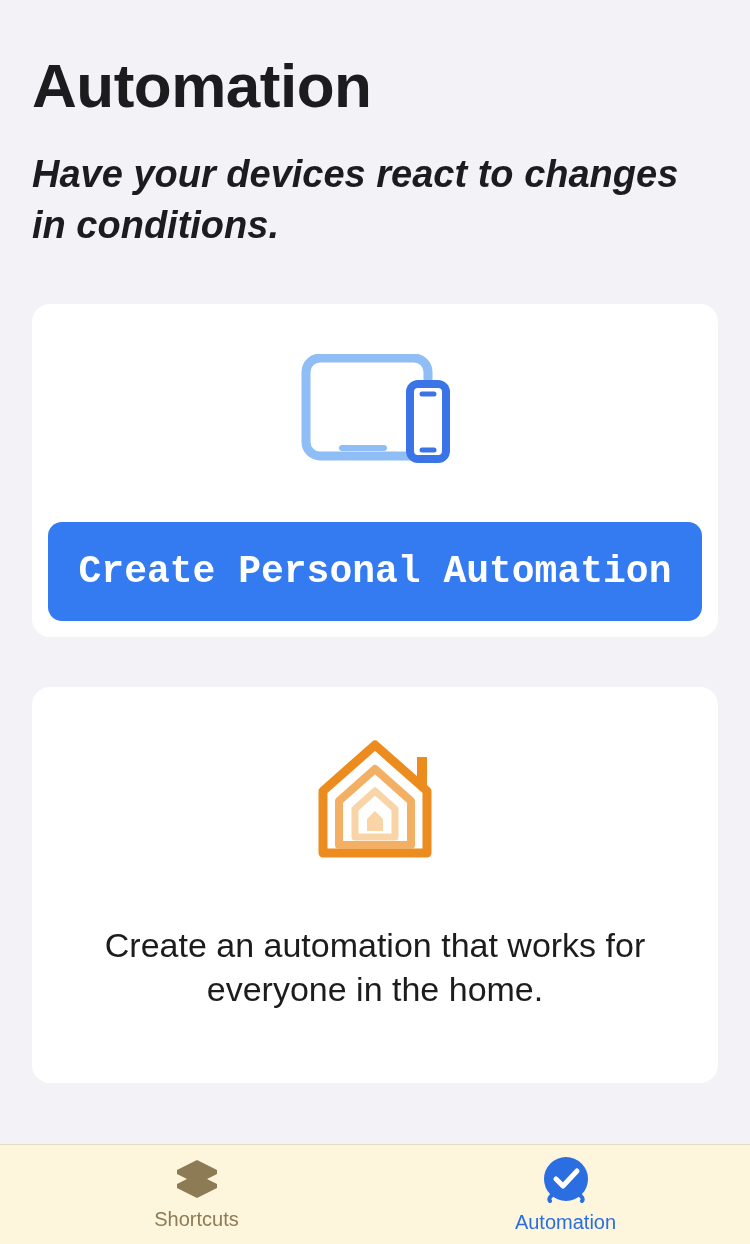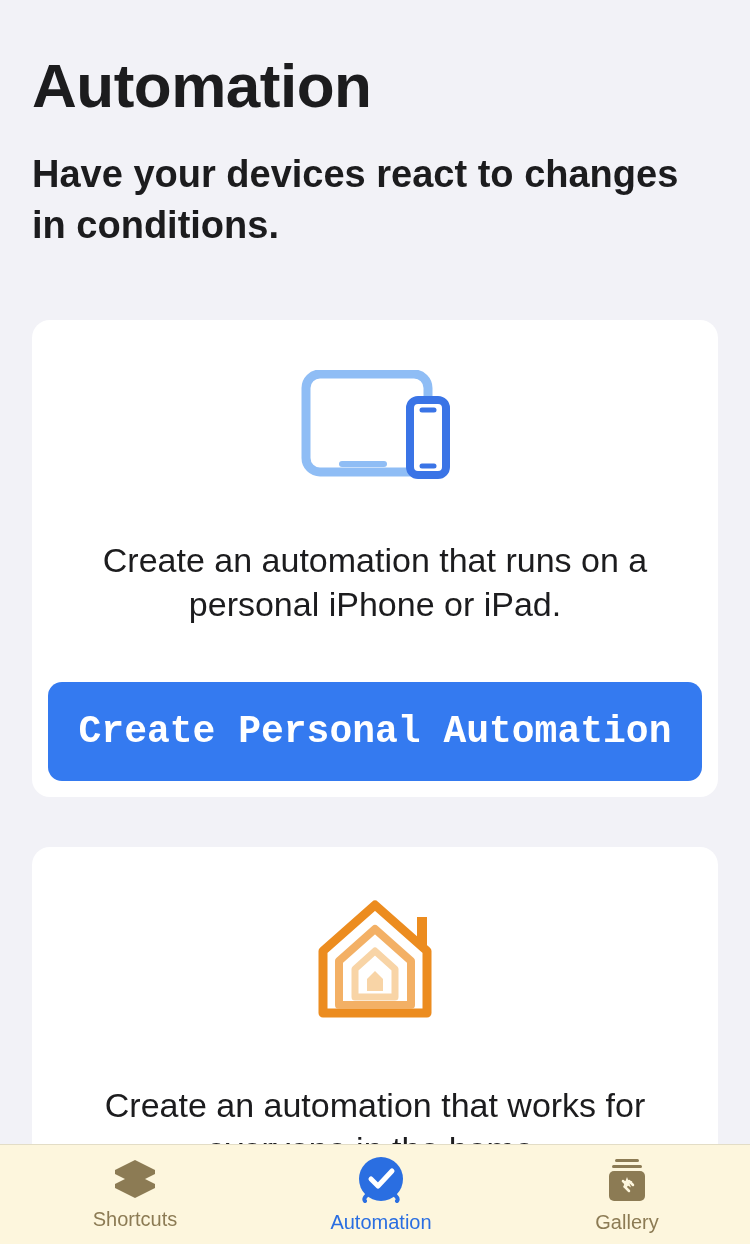--- a/index.html
+++ b/index.html
@@ -25,21 +25,22 @@
       font-weight: 700;
       color: #1c1c1e;
       letter-spacing: -0.5px;
       margin-bottom: 28px;
     }
     .page-subtitle {
       font-size: 38px;
       font-weight: 700;
       color: #1c1c1e;
       line-height: 1.35;
-      margin-bottom: 68px;
+      margin-bottom: 52px;
+      font-style: italic;
     }
     .card {
       background: #ffffff;
       border-radius: 18px;
       padding: 50px 16px 16px 16px;
       margin-bottom: 50px;
     }
     .card-icon {
       display: flex;
       justify-content: center;
@@ -109,21 +110,20 @@
   <div class="card">
     <div class="card-icon">
       <svg width="150" height="110" viewBox="0 0 150 110">
         <rect x="6" y="4" width="122" height="98" rx="14" ry="14" fill="none" stroke="#8fbdf5" stroke-width="9"></rect>
         <line x1="42" y1="94" x2="84" y2="94" stroke="#8fbdf5" stroke-width="6" stroke-linecap="round"></line>
         <rect x="110" y="30" width="36" height="75" rx="8" ry="8" fill="#ffffff" stroke="#3a74e6" stroke-width="8"></rect>
         <line x1="122" y1="40" x2="134" y2="40" stroke="#3a74e6" stroke-width="5" stroke-linecap="round"></line>
         <line x1="122" y1="96" x2="134" y2="96" stroke="#3a74e6" stroke-width="5" stroke-linecap="round"></line>
       </svg>
     </div>
-    <p class="card-text">Create an automation that runs on a personal iPhone or iPad.</p>
     <button class="big-button">Create Personal Automation</button>
   </div>
 
   <div class="card">
     <div class="card-icon">
       <svg width="128" height="128" viewBox="0 0 128 128">
 
         <path d="M64 8 L116 54 L116 116 L12 116 L12 54 Z" fill="none" stroke="#ec8c1f" stroke-width="9" stroke-linejoin="round"></path>
         <rect x="106" y="20" width="10" height="30" fill="#ec8c1f"></rect>
 
@@ -153,25 +153,13 @@
     <span>
       <svg width="48" height="48" viewBox="0 0 48 48">
         <circle cx="24" cy="24" r="22" fill="#2a6ee1"></circle>
         <path d="M14 24 L21 31 L35 16" fill="none" stroke="#ffffff" stroke-width="5" stroke-linecap="round" stroke-linejoin="round"></path>
         <path d="M10 40 Q6 44 8 46 M38 40 Q42 44 40 46" stroke="#2a6ee1" stroke-width="4" fill="none" stroke-linecap="round"></path>
       </svg>
     </span>
     <span class="tab-label">Automation</span>
   </div>
 
-  <div class="tab-item tab-inactive">
-    <span>
-      <svg width="48" height="48" viewBox="0 0 48 48">
-        <rect x="12" y="4" width="24" height="3" rx="1.5" fill="#8c7b54"></rect>
-        <rect x="9" y="10" width="30" height="3" rx="1.5" fill="#8c7b54"></rect>
-        <rect x="6" y="16" width="36" height="30" rx="5" fill="#8c7b54"></rect>
-        <path d="M20 26 L24 30 L22 32 L26 36 M26 26 L30 30" stroke="#fdf6dd" stroke-width="2.5" fill="none" stroke-linecap="round"></path>
-        <path d="M24 22 L25.5 26 L29.5 26 L26.5 28.5 L28 32.5 L24 30 L20 32.5 L21.5 28.5 L18.5 26 L22.5 26 Z" fill="#fdf6dd"></path>
-      </svg>
-    </span>
-    <span class="tab-label">Gallery</span>
-  </div>
 </div>
 
 </body></html>

